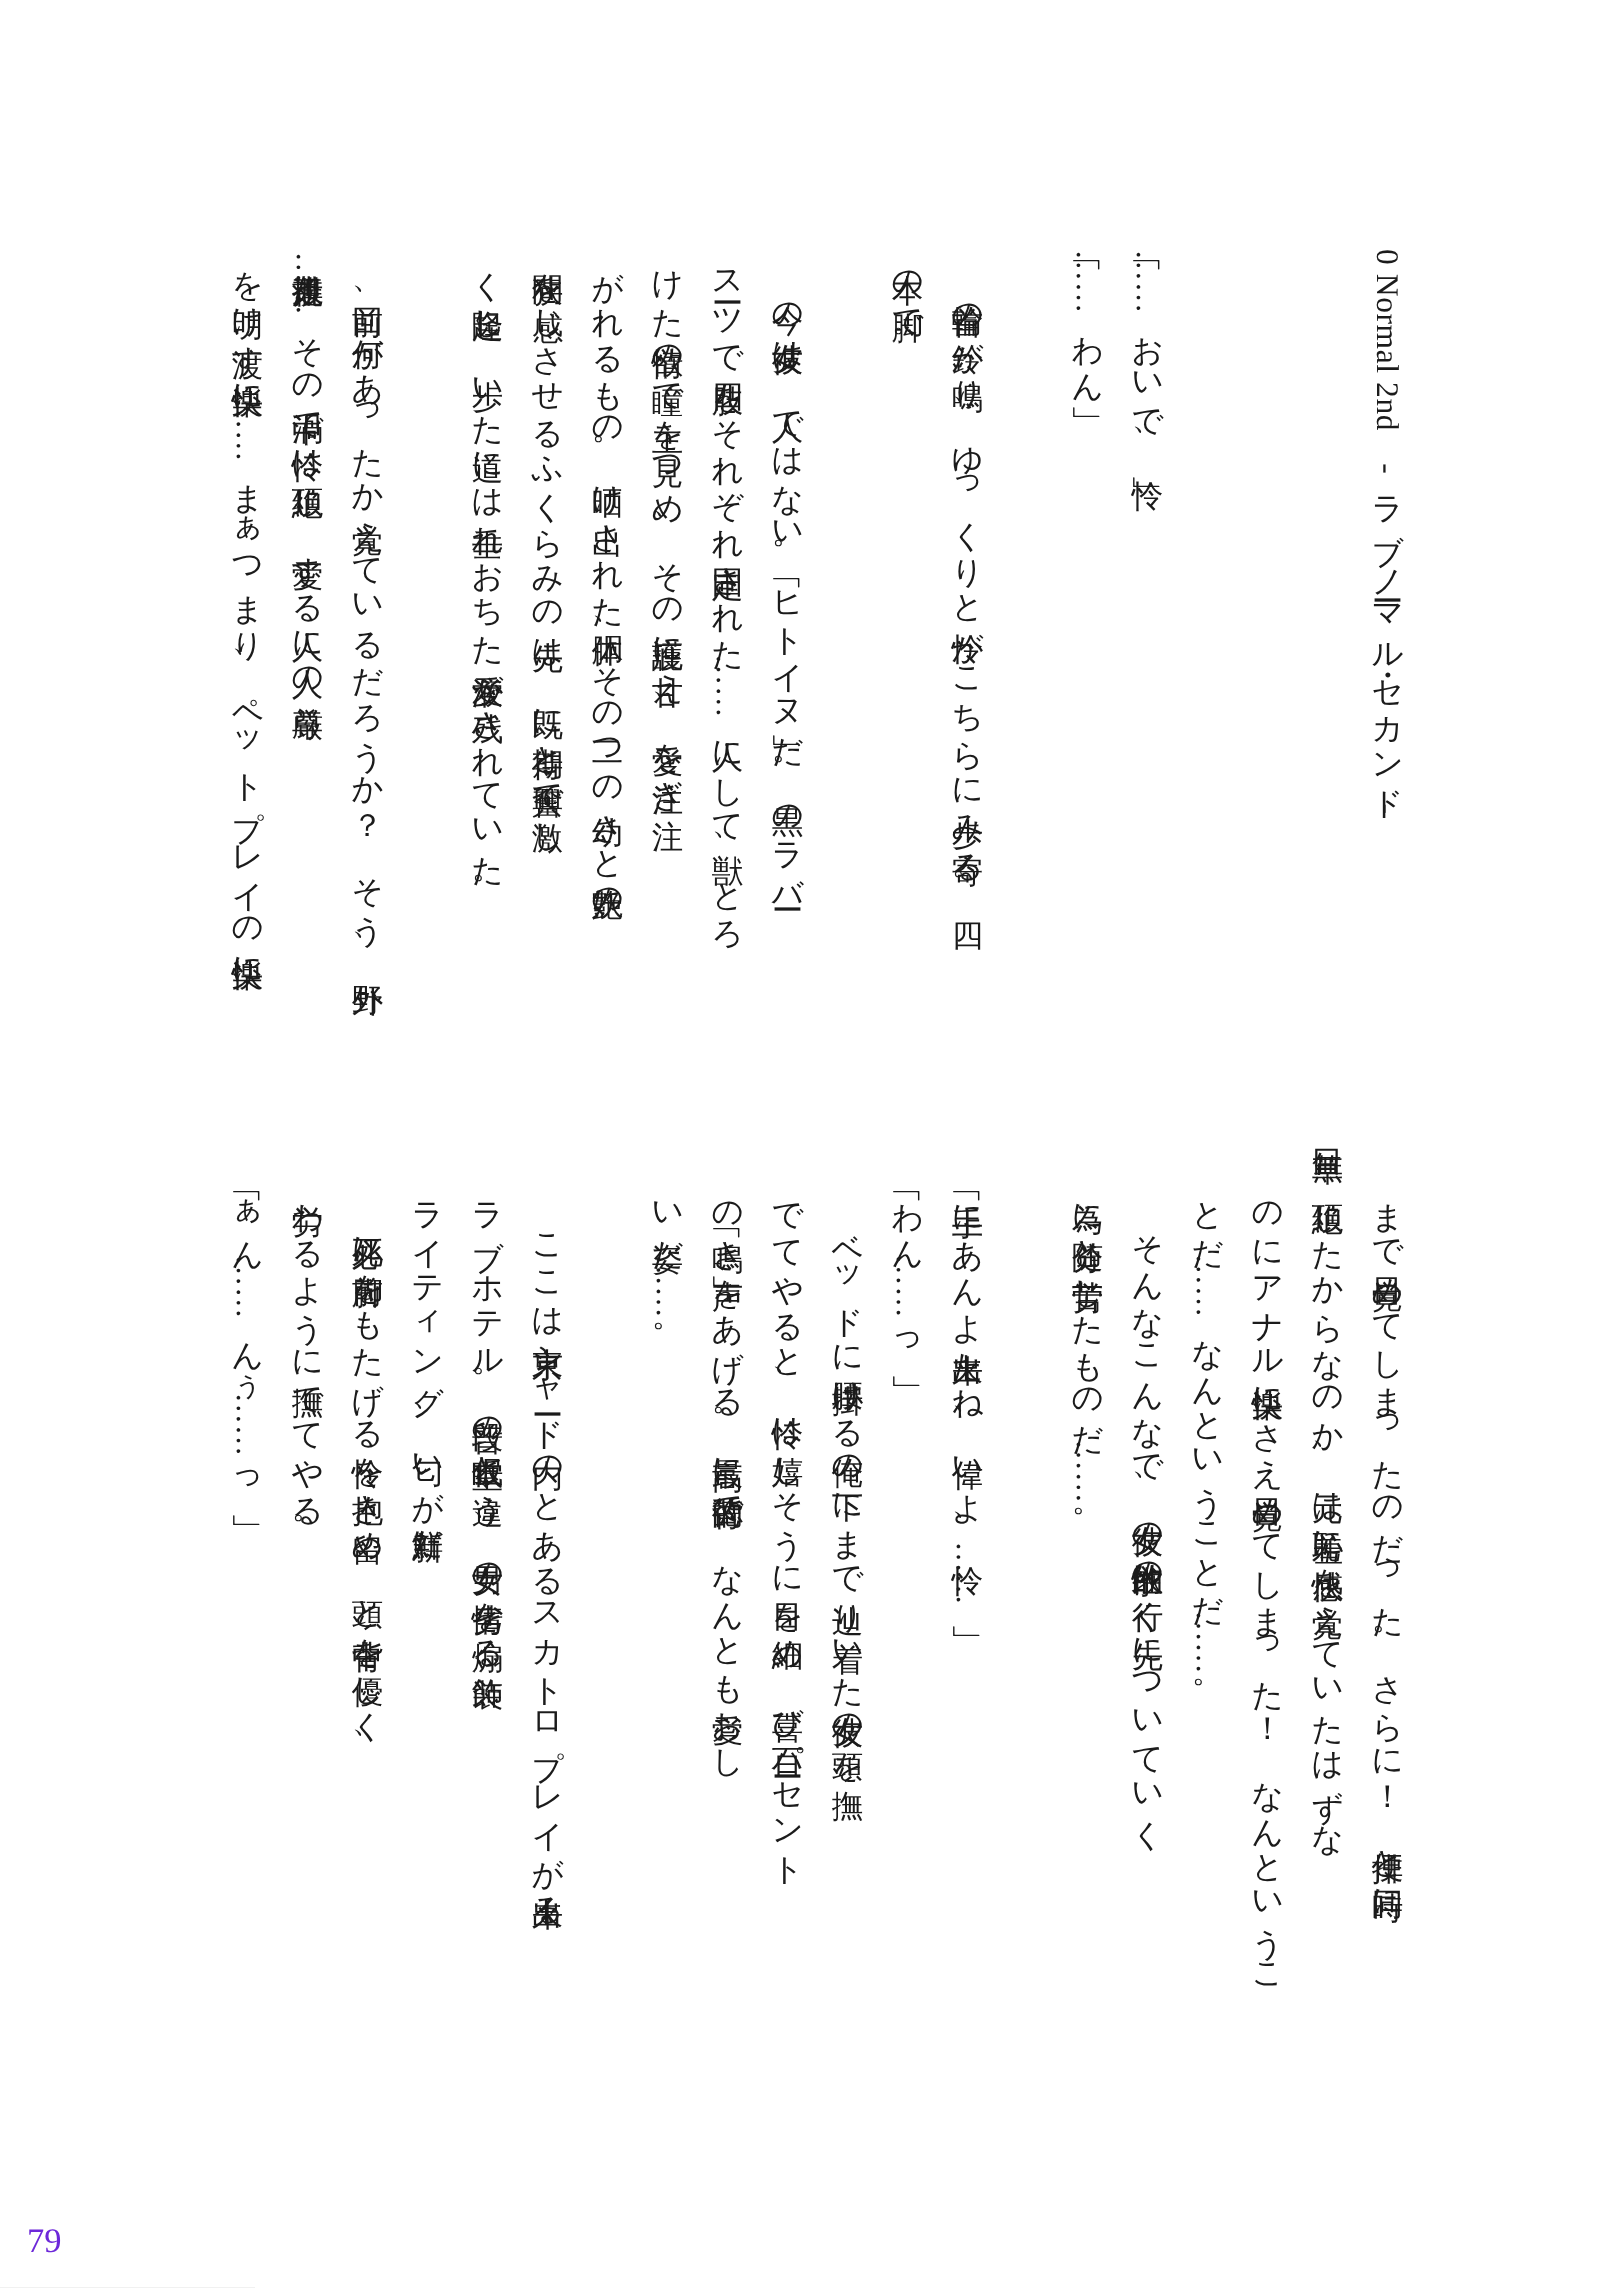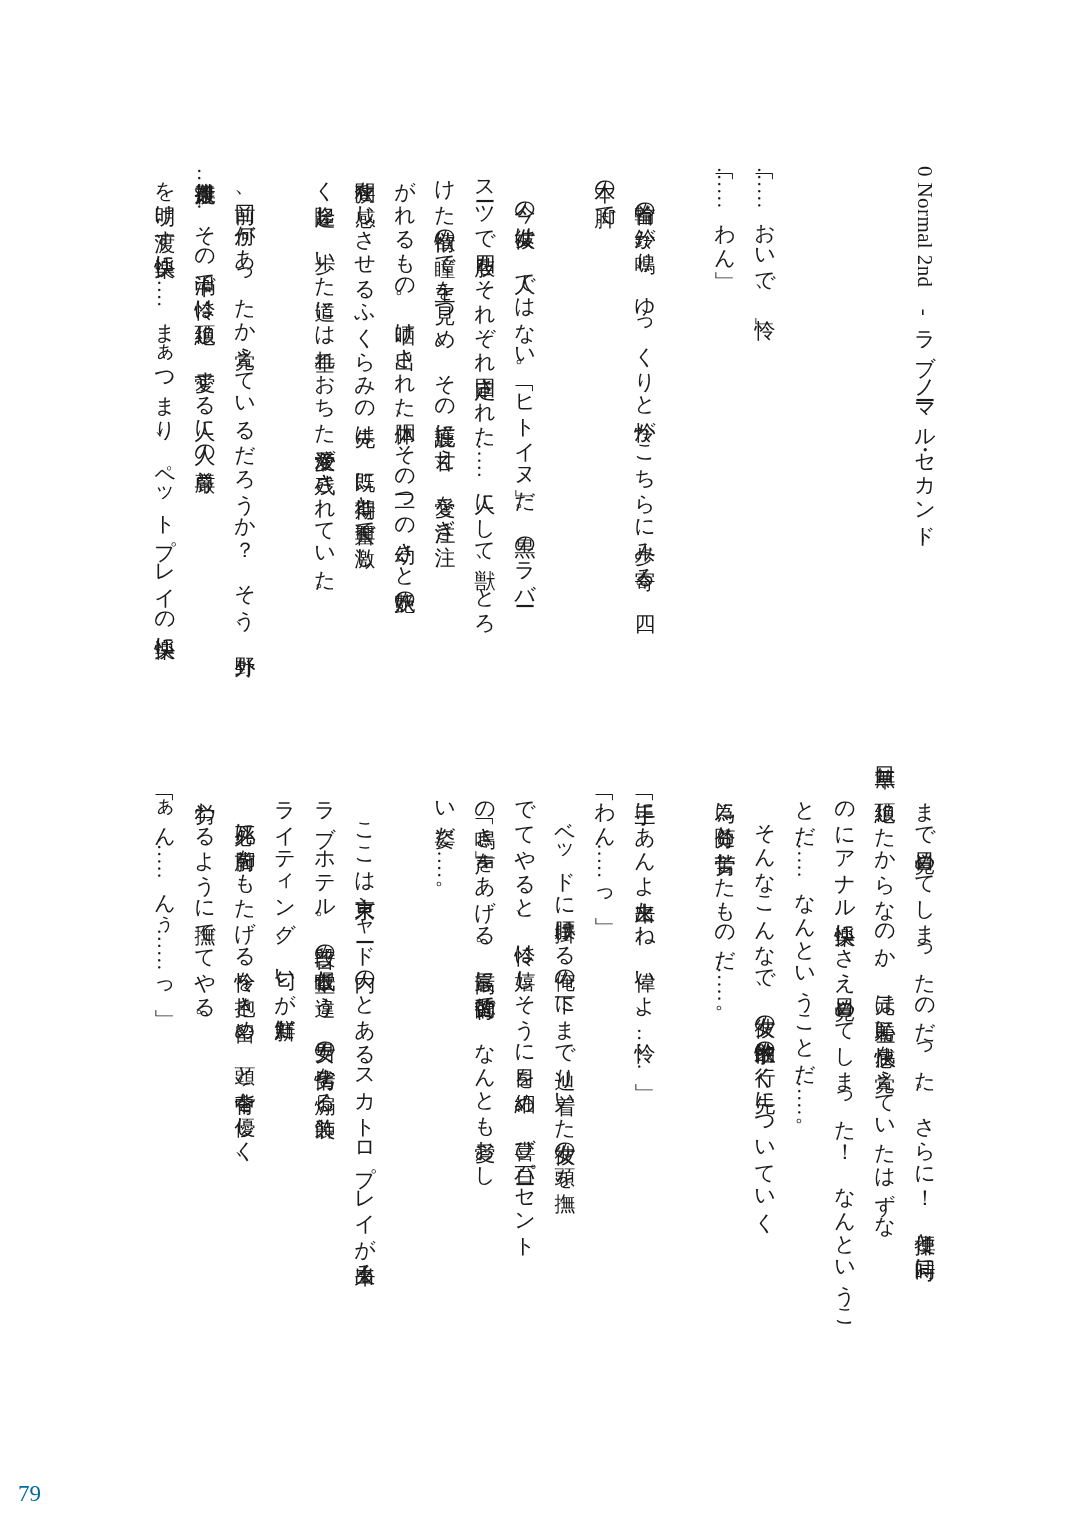--- a/index.html
+++ b/index.html
@@ -48,21 +48,21 @@
   }
   .band p.align-end {
     text-align: end;
   }
   .page-number {
     position: absolute;
     left: 18px;
     top: 1480px;
     font-size: 23px;
     line-height: 1.2;
-    color: #0369a1;
+    color: #6d28d9;
     font-family: "Liberation Serif", "DejaVu Serif", serif;
   }
 </style>
 </head>
 <body>
 
 <div class="page" style="background: rgb(255, 255, 255); color: rgb(27, 27, 27);">
   <section class="band band-upper">
       <p>0 Normal 2nd　-ラブノーマル・セカンド-</p>
       <p class="align-end">口無草</p>

